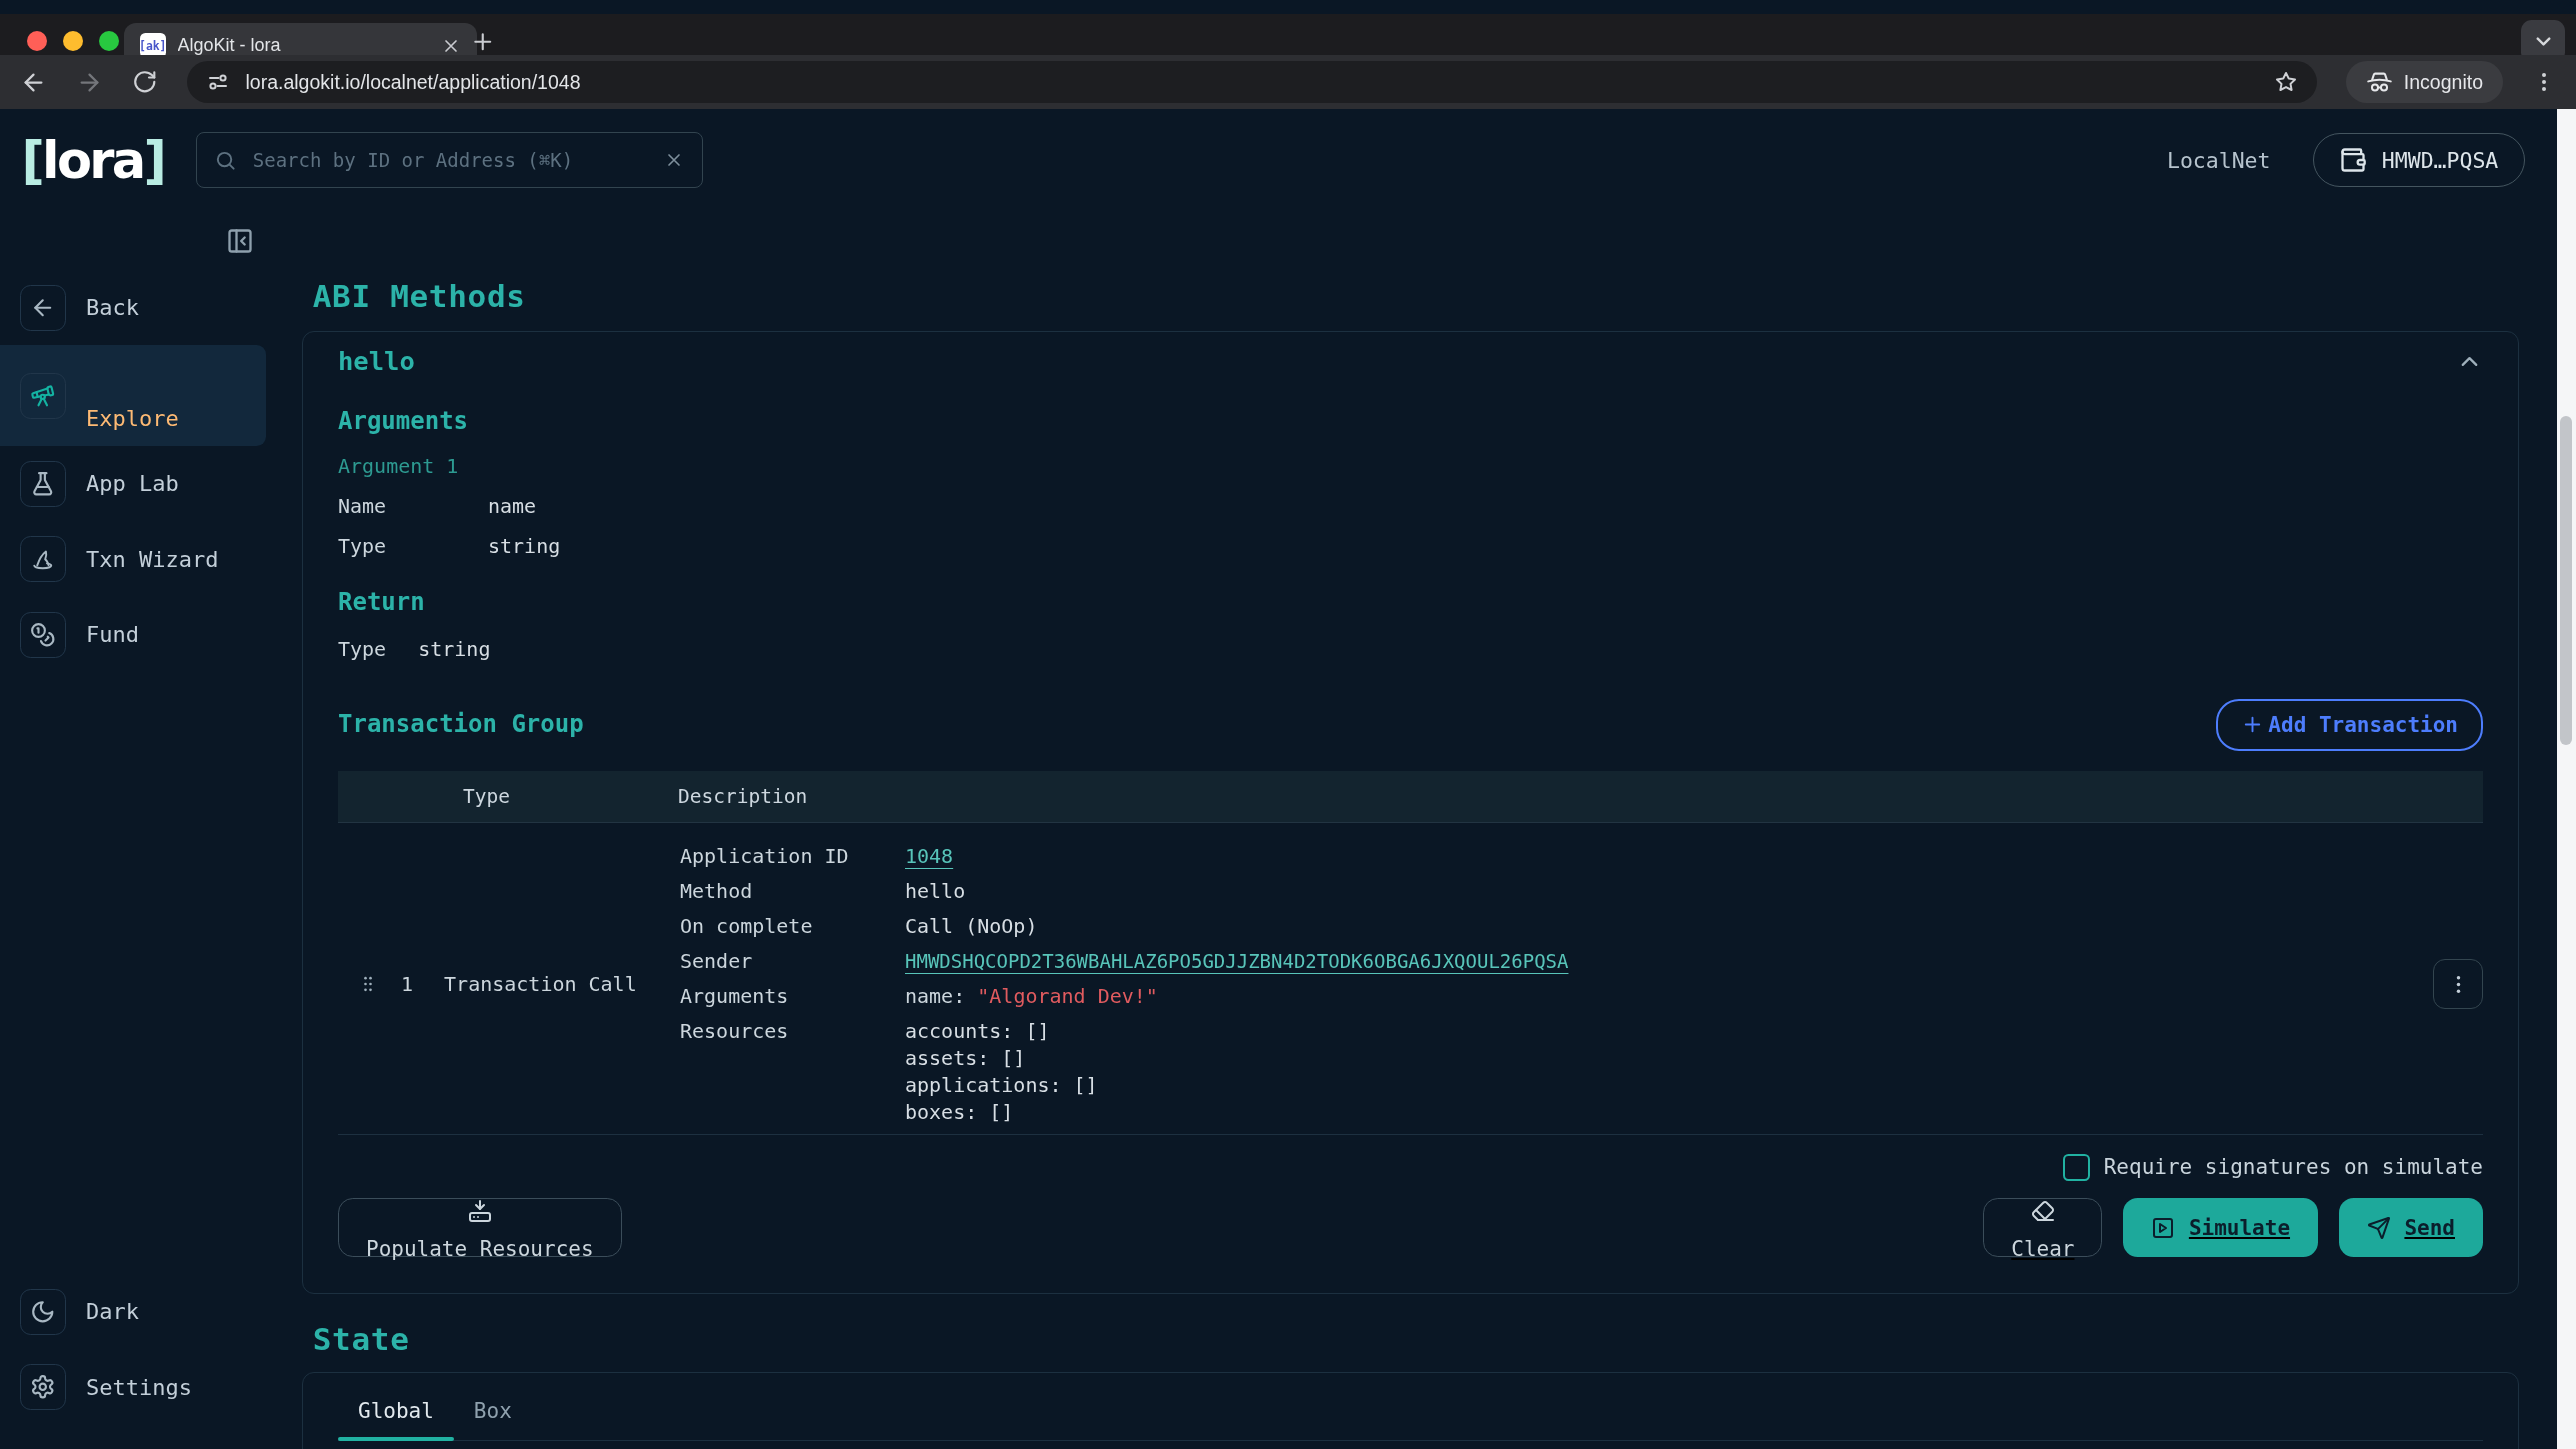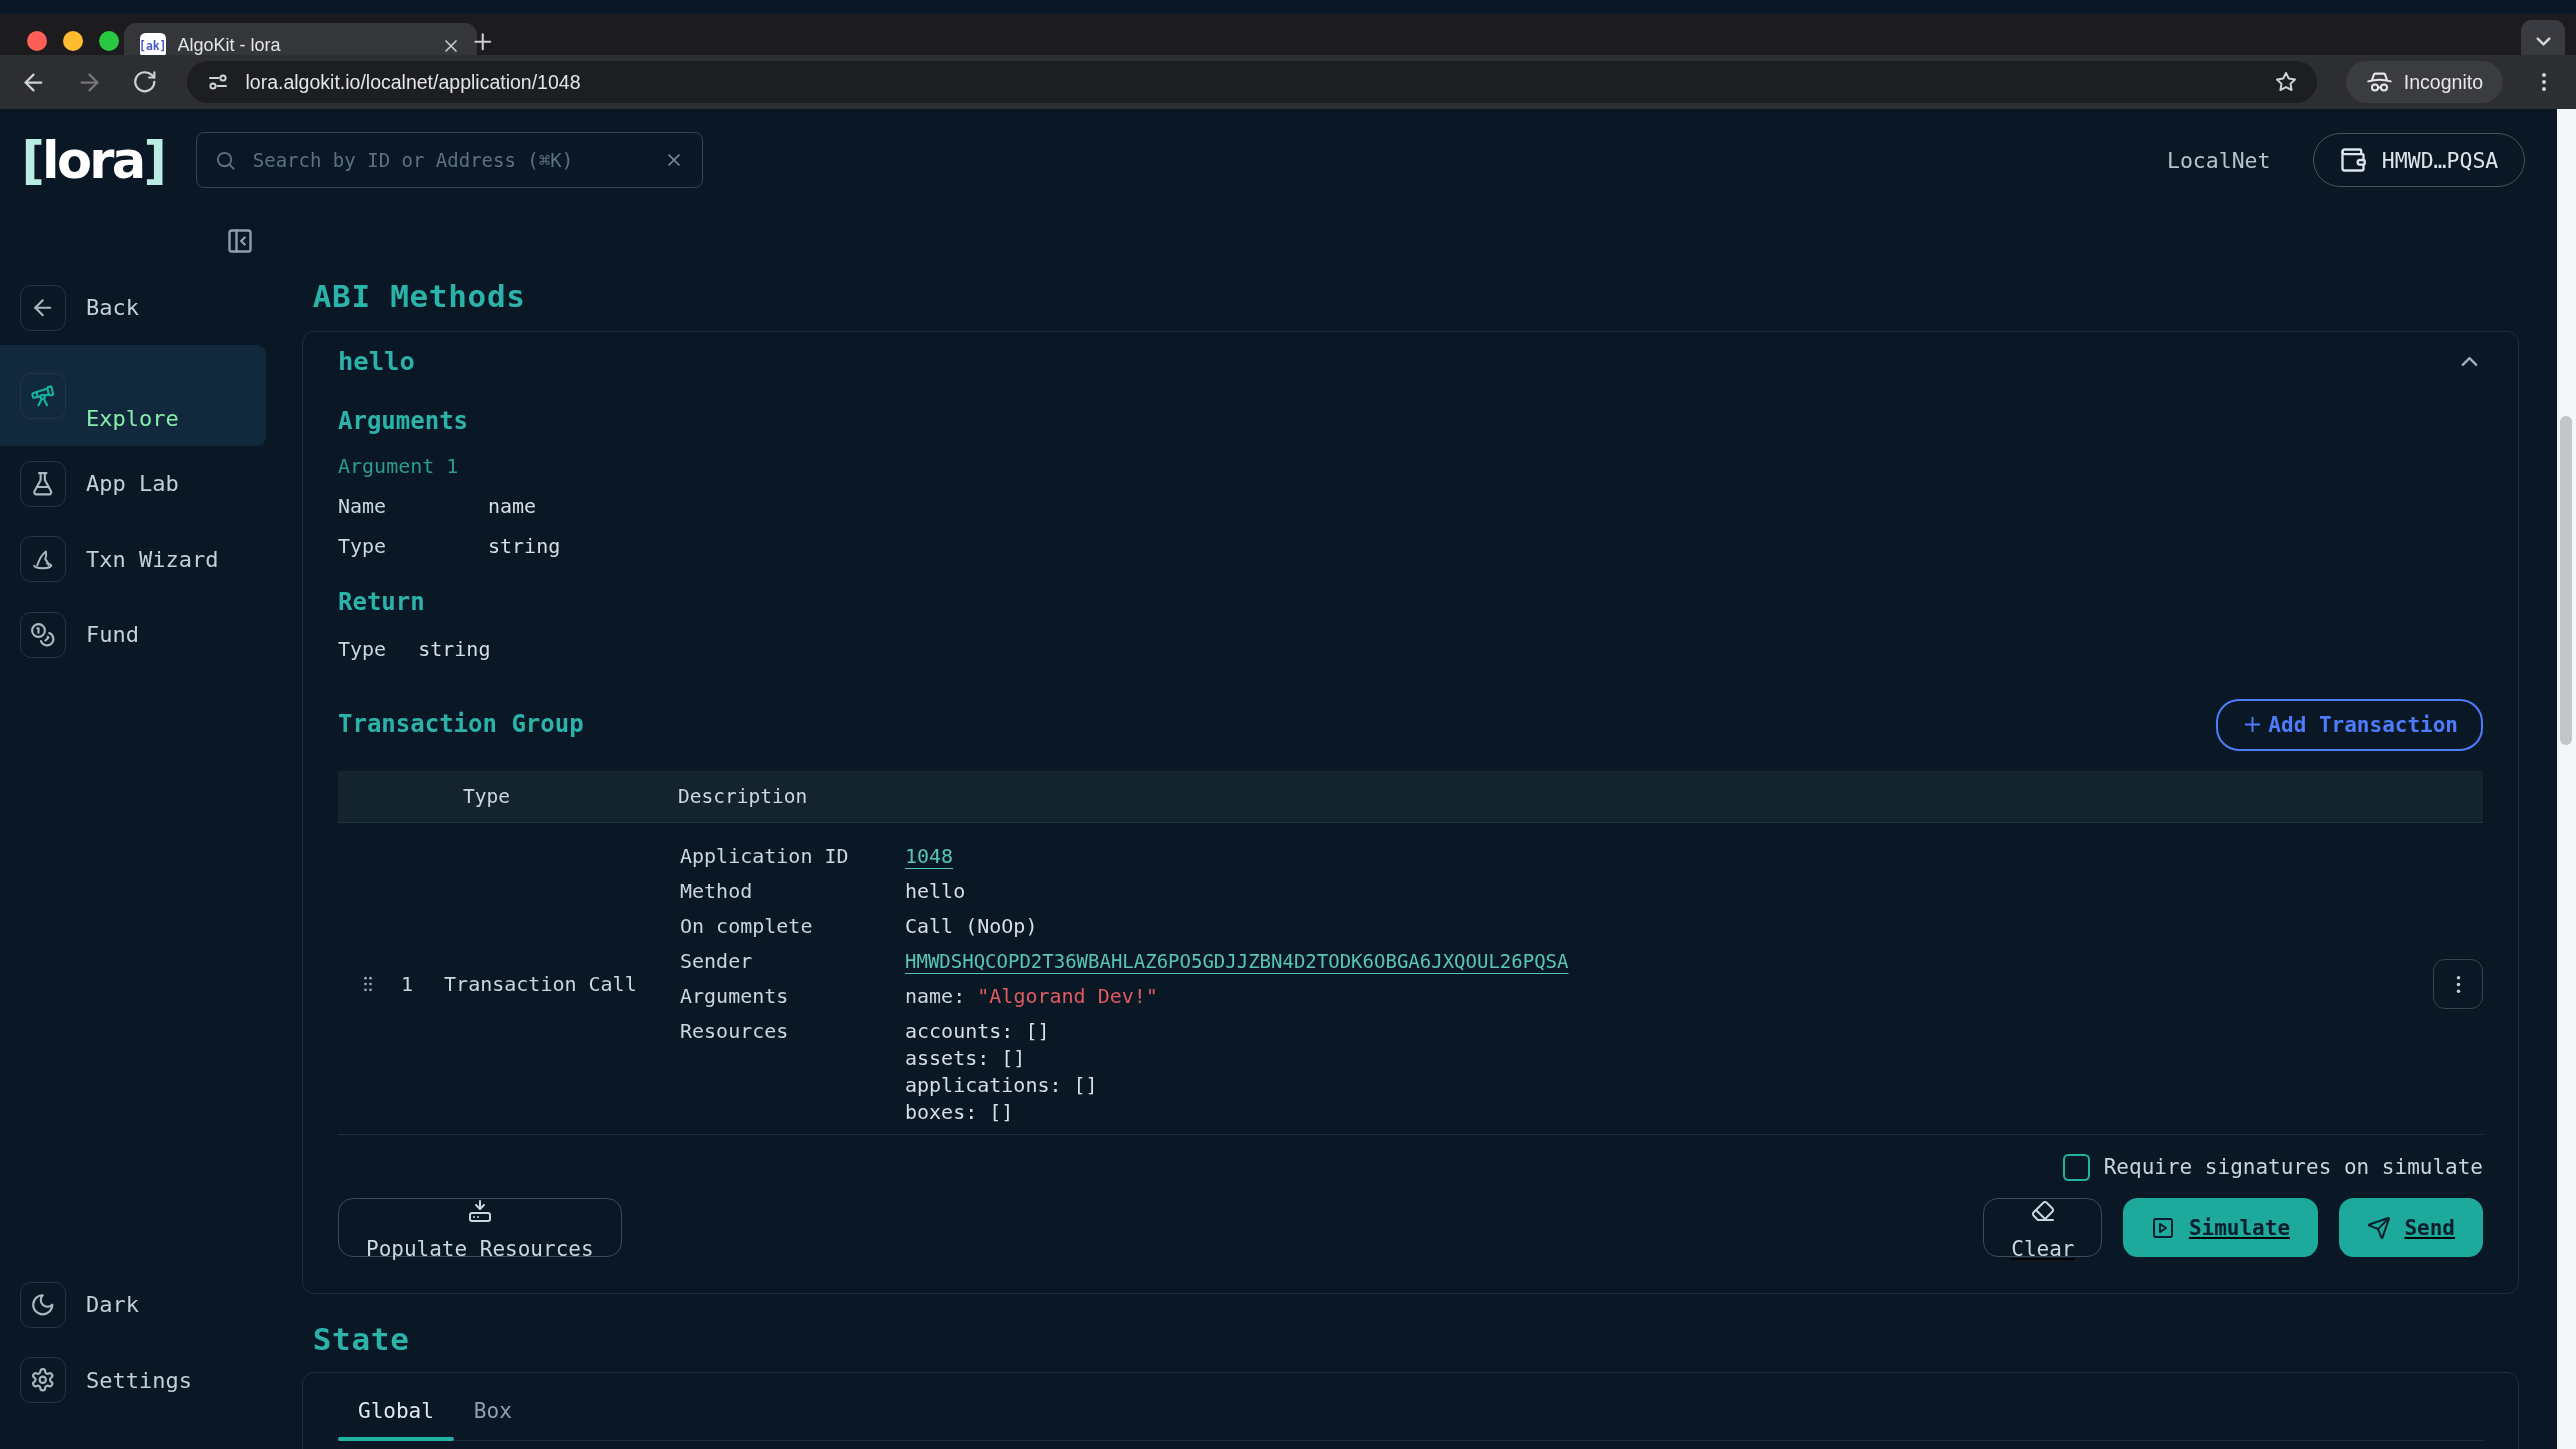--- a/index.html
+++ b/index.html
@@ -49,30 +49,30 @@
     font-family:"DejaVu Sans Mono","Liberation Mono",monospace;font-size:19px;color:#c3ced8;}
   .search-box input::placeholder{color:#5d7180;}
   .clear-ic{color:#7e8f9c;}
   .header-right{margin-left:auto;display:flex;align-items:center;gap:42px;padding-right:10.7px;}
   .network-label{font-size:21.5px;color:#b6c3cd;}
   .wallet-btn{height:54px;border:1.3px solid #44555f;border-radius:27px;background:transparent;
     display:flex;align-items:center;gap:14.8px;padding:0 25.5px;color:#dde5ea;font-size:21.5px;
     font-family:"DejaVu Sans Mono","Liberation Mono",monospace;}
 
   
-  .sidebar{position:absolute;top:102px;left:0;width:266px;bottom:0;display:flex;flex-direction:column;padding:16px 0 31px;}
+  .sidebar{position:absolute;top:102px;left:0;width:266px;bottom:0;display:flex;flex-direction:column;padding:16px 0 24px;}
   .collapse-btn{align-self:flex-end;margin-right:12px;color:#8ea0ad;cursor:pointer;}
   .nav-list{margin-top:14.8px;display:flex;flex-direction:column;}
   .nav-item{display:flex;align-items:center;gap:20px;padding:14.8px 9.4px 14.8px 20px;cursor:pointer;}
   .nav-item .icon-box{width:44px;height:44px;border:1.3px solid #21364a;border-radius:10.7px;
     display:flex;align-items:center;justify-content:center;color:#a9b8c3;flex-shrink:0;}
   .nav-label{font-size:22px;color:#c3cfd9;white-space:nowrap;}
   .nav-item.active{background:#12283c;border-radius:0 9.4px 9.4px 0;}
   .nav-item.active .icon-box{color:#14b3a2;}
-  .nav-item.active .nav-label{color:#86efac;margin-top:46px;}
+  .nav-item.active .nav-label{color:#fdba74;margin-top:46px;}
   .sidebar-bottom{margin-top:auto;display:flex;flex-direction:column;}
 
   
   .main{position:absolute;left:266px;top:102px;right:0;bottom:0;padding:67px 38px 0 36px;overflow:hidden;}
   .section-title{font-size:31px;font-weight:bold;color:#2cb3a9;margin:0 0 0 10.7px;letter-spacing:0.7px;}
   .card{border:1.3px solid #1c3040;border-radius:12px;background:transparent;}
   .method-card{margin-top:17.4px;padding:14.8px 35px 36px;}
   .method-header{display:flex;justify-content:space-between;align-items:center;}
   .method-name{font-size:25.5px;font-weight:bold;color:#2cb3a9;line-height:29.5px;}
   .chev-up{color:#9fb0bc;cursor:pointer;}

